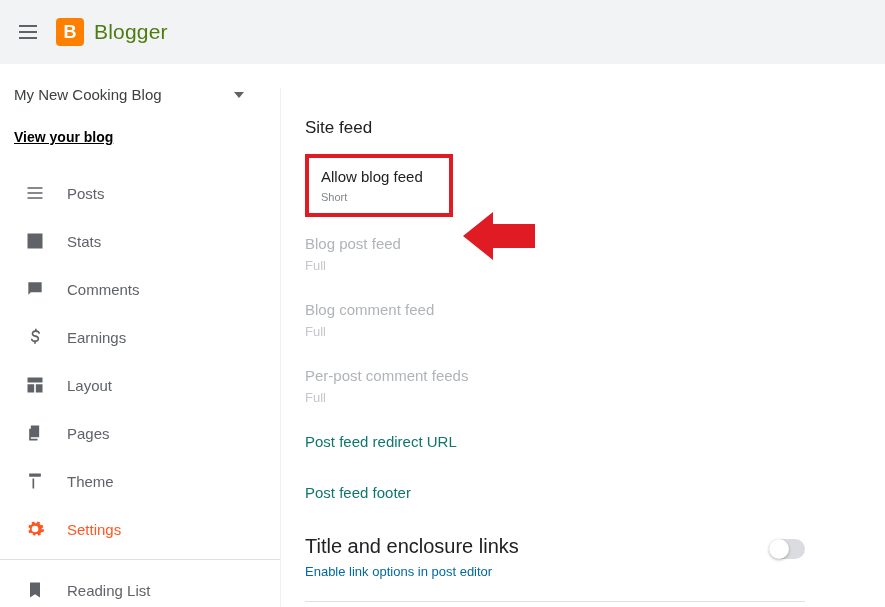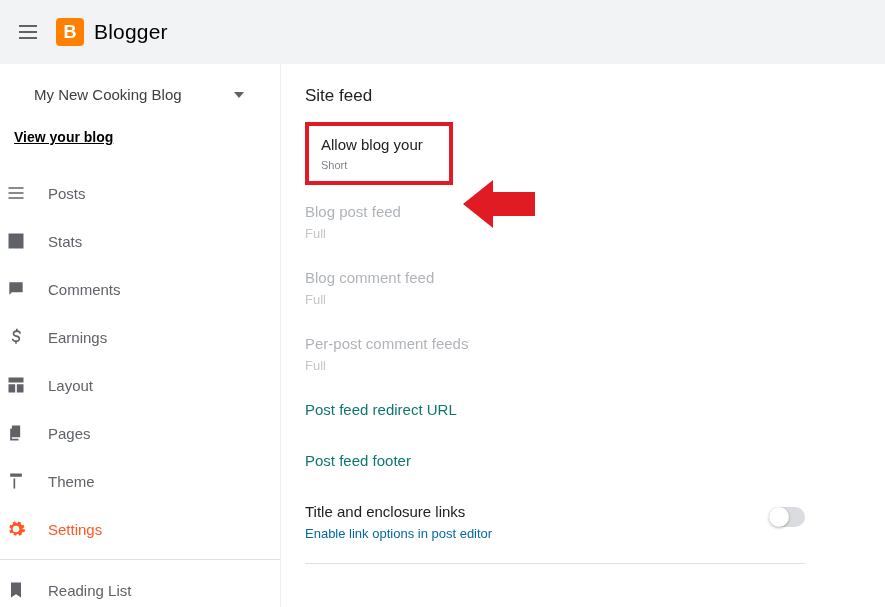--- a/index.html
+++ b/index.html
@@ -2,35 +2,35 @@
 <html><head>
 <meta charset="utf-8">
 <style>
   * { box-sizing: border-box; margin: 0; padding: 0; }
   body { font-family: Arial, Helvetica, sans-serif; background: #fff; color: #202124; width: 885px; height: 607px; overflow: hidden; }
   .topbar { height: 64px; background: #f1f3f4; display: flex; align-items: center; padding: 0 16px; gap: 16px; }
   .hamburger { width: 24px; height: 24px; display: flex; flex-direction: column; justify-content: center; gap: 4px; cursor: pointer; }
   .hamburger span { display: block; height: 2px; background: #5f6368; width: 18px; margin: 0 auto; }
   .logo-block { display: flex; align-items: center; gap: 10px; }
   .logo-square { width: 28px; height: 28px; background: #ff8000; border-radius: 4px; display: flex; align-items: center; justify-content: center; color: #fff; font-weight: bold; font-size: 18px; }
-  .brand { font-size: 21px; color: #000000; font-weight: 500; letter-spacing: .2px; }
+  .brand { font-size: 21px; color: #4d7c0f; font-weight: 500; letter-spacing: .2px; }
   .layout { display: flex; height: calc(607px - 64px); }
   .sidebar { width: 280px; padding-top: 18px; }
-  .blog-select { display: flex; align-items: center; justify-content: space-between; padding: 4px 36px 4px 14px; cursor: pointer; margin-left: 20px; }
+  .blog-select { display: flex; align-items: center; justify-content: space-between; padding: 4px 36px 4px 14px; cursor: pointer; }
   .blog-select-name { font-size: 15px; color: #3c4043; }
   .caret-down { width: 0; height: 0; border-left: 5px solid transparent; border-right: 5px solid transparent; border-top: 6px solid #5f6368; }
   .view-blog { color: #000000; font-size: 14px; font-weight: bold; padding: 22px 14px 24px; cursor: pointer; display: inline-block; text-decoration: underline; }
   .nav { display: flex; flex-direction: column; }
-  .nav-item { display: flex; align-items: center; gap: 20px; height: 48px; padding: 0 4px; cursor: pointer; color: #5f6368; font-size: 15px; }
+  .nav-item { display: flex; align-items: center; gap: 20px; height: 48px; padding: 0 23px; cursor: pointer; color: #5f6368; font-size: 15px; }
   .nav-item .icon { width: 24px; height: 24px; color: #5f6368; fill: #5f6368; display: flex; align-items: center; justify-content: center; }
   .nav-item.active { color: #ff5722; }
   .nav-item.active .icon { color: #ff5722; fill: #ff5722; }
   .nav-label { color: inherit; }
   .divider { height: 1px; background: #e0e0e0; margin: 6px 0; }
-  .main { flex: 1; padding: 16px 24px 0 24px; position: relative; border-left: 1px solid #f0f0f0; }
+  .main { flex: 1; padding: 24px 24px 0 24px; position: relative; border-left: 1px solid #f0f0f0; margin-top: 24px; }
   .section-title { font-size: 17px; font-weight: 500; color: #202124; margin: 6px 0 16px 0; }
   .setting-row { padding: 14px 0; cursor: pointer; }
   .setting-row .row-title { font-size: 15px; color: #0f766e; margin-bottom: 6px; }
   .setting-row .row-sub { font-size: 13px; color: #80868b; }
   .setting-row.disabled .row-title { color: #b0b4b9; }
   .setting-row.disabled .row-sub { color: #c4c7cb; }
   .highlight-box { border: 4px solid #e01b24; padding: 10px 12px; margin-bottom: 4px; width: 148px; }
   .highlight-box .row-title { font-size: 15px; color: #202124; margin-bottom: 6px; }
   .highlight-box .row-sub { font-size: 11px; color: #80868b; }
   .arrow-wrap { position: absolute; left: 158px; top: 52px; width: 80px; height: 60px; }
@@ -138,21 +138,21 @@
         <span class="nav-label">Reading List</span>
       </div>
     </div>
   </div>
 
   <div class="main">
     <div class="section-title">Site feed</div>
 
     <div style="position:relative;">
       <div class="highlight-box">
-        <div class="row-title">Allow blog your</div>
+        <div class="row-title">Allow blog feed</div>
         <div class="row-sub">Short</div>
       </div>
       <div class="arrow-wrap">
         <svg width="80" height="60" viewBox="0 0 80 60">
           <polygon fill="#e01b24" points="0,30 30,6 30,18 72,18 72,42 30,42 30,54"></polygon>
         </svg>
       </div>
     </div>
 
     <div class="setting-row disabled">
@@ -173,21 +173,21 @@
     <div class="setting-row">
       <div class="row-title">Post feed redirect URL</div>
     </div>
 
     <div class="setting-row">
       <div class="row-title">Post feed footer</div>
     </div>
 
     <div class="toggle-row">
       <div>
-        <div class="row-title" style="font-size:15px;color:#202124;margin-bottom:6px;">Title and enclosure links</div>
+        <div class="row-title" style="font-size:20px;color:#202124;margin-bottom:6px;">Title and enclosure links</div>
         <div class="row-sub" style="font-size:13px;color:#0369a1;">Enable link options in post editor</div>
       </div>
       <div class="toggle"></div>
     </div>
 
     <div class="bottom-rule"></div>
   </div>
 </div>
 
 </body></html>

